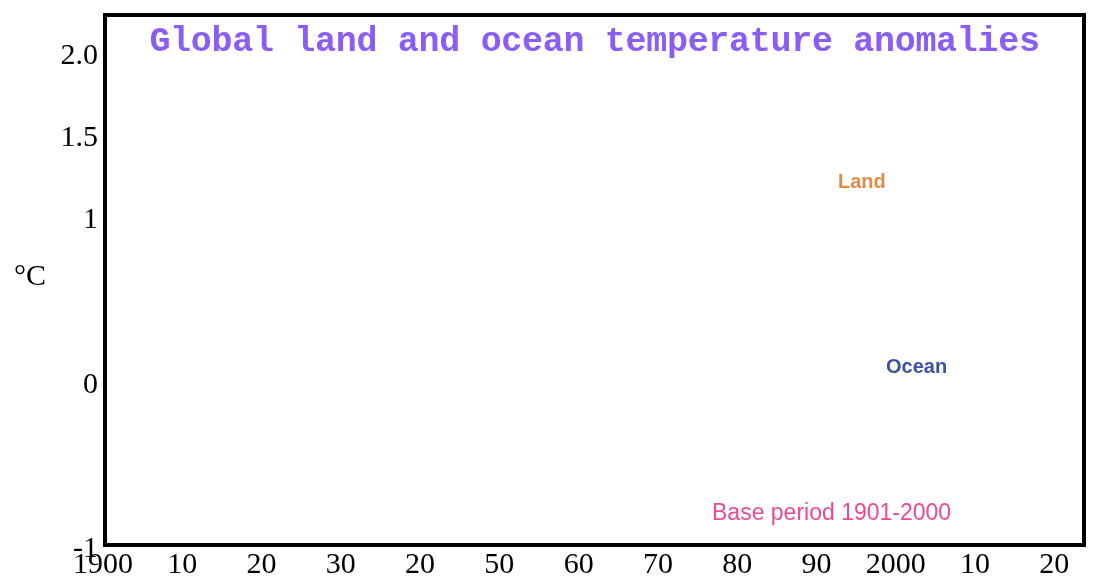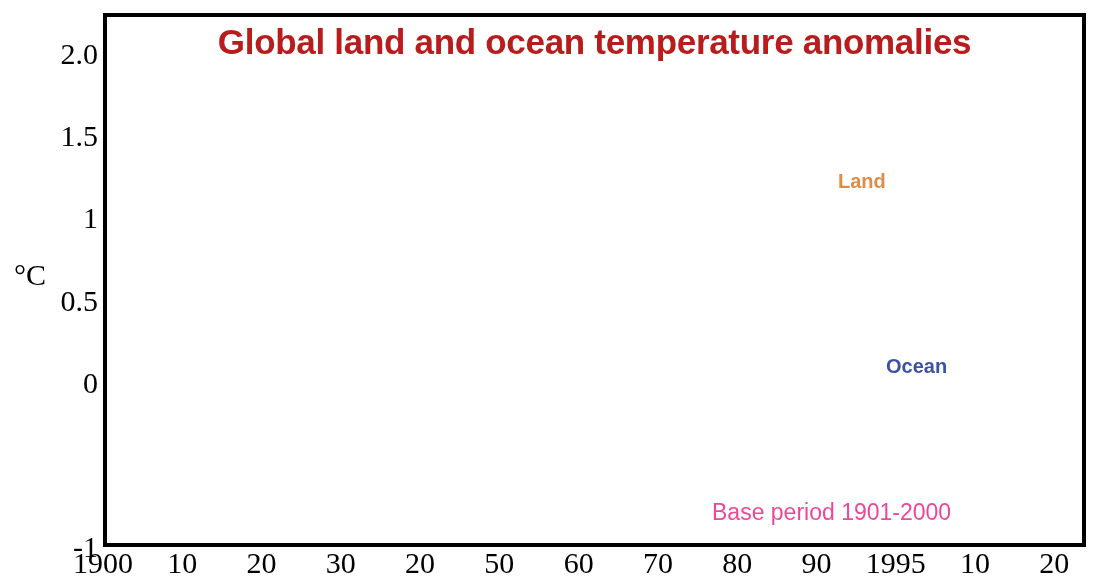--- a/index.html
+++ b/index.html
@@ -48,23 +48,23 @@
   }
   
   #chart-title {
     position: absolute;
     left: 103px;
     top: 22px;
     width: 983px;
     text-align: center;
     font-size: 35px;
     font-weight: bold;
-    color: #b91c1c;
+    color: #8b5cf6;
     letter-spacing: -0.3px;
-    font-family: Liberation Sans, sans-serif;
+    font-family: Liberation Mono, monospace;
   }
   
   .ytick {
     position: absolute;
     right: 0;
     width: 92px;
     text-align: right;
     font-size: 30px;
     color: #000000;
     font-family: "Liberation Serif", serif;
@@ -153,34 +153,33 @@
   <div id="chart-title">Global land and ocean temperature anomalies</div>
 
   <div class="series-label" id="label-land" style="color: rgb(222, 140, 70);">Land</div>
   <div class="series-label" id="label-ocean" style="color: rgb(59, 83, 164);">Ocean</div>
   <div id="base-period-note">Base period 1901-2000</div>
 
   <div id="y-axis-labels">
       <div class="ytick" style="top: 39.0769px;">2.0</div>
       <div class="ytick" style="top: 121.231px;">1.5</div>
       <div class="ytick" style="top: 203.385px;">1</div>
-      <div class="ytick" style="top: 285.538px;">0.5</div>
       <div class="ytick" style="top: 367.692px;">0</div>
       <div class="ytick" style="top: 532px;">-1</div>
     </div>
   <div id="y-axis-title">°C</div>
   <div id="x-axis-labels">
       <div class="xtick" style="left: 103px;">1900</div>
       <div class="xtick" style="left: 182.274px;">10</div>
       <div class="xtick" style="left: 261.548px;">20</div>
       <div class="xtick" style="left: 340.823px;">30</div>
       <div class="xtick" style="left: 420.097px;">20</div>
       <div class="xtick" style="left: 499.371px;">50</div>
       <div class="xtick" style="left: 578.645px;">60</div>
       <div class="xtick" style="left: 657.919px;">70</div>
       <div class="xtick" style="left: 737.194px;">80</div>
       <div class="xtick" style="left: 816.468px;">90</div>
-      <div class="xtick" style="left: 895.742px;">1995</div>
+      <div class="xtick" style="left: 895.742px;">2000</div>
       <div class="xtick" style="left: 975.016px;">10</div>
       <div class="xtick" style="left: 1054.29px;">20</div>
     </div>
 
 </div>
 
 </body></html>

